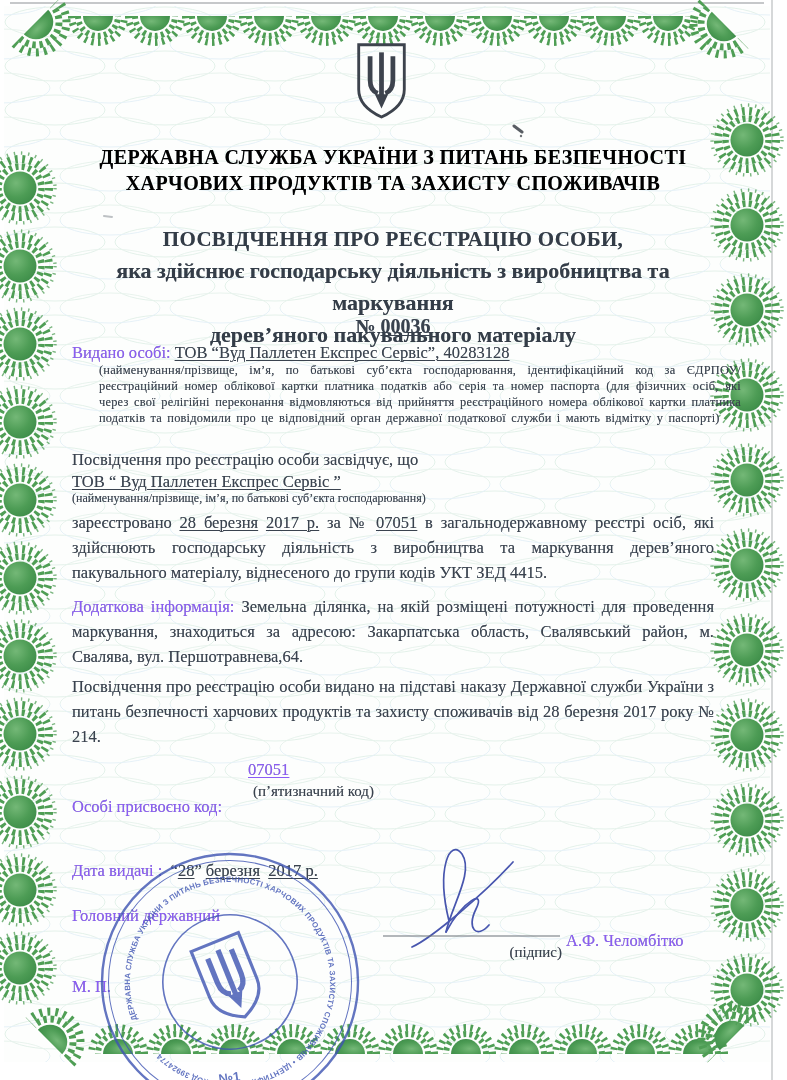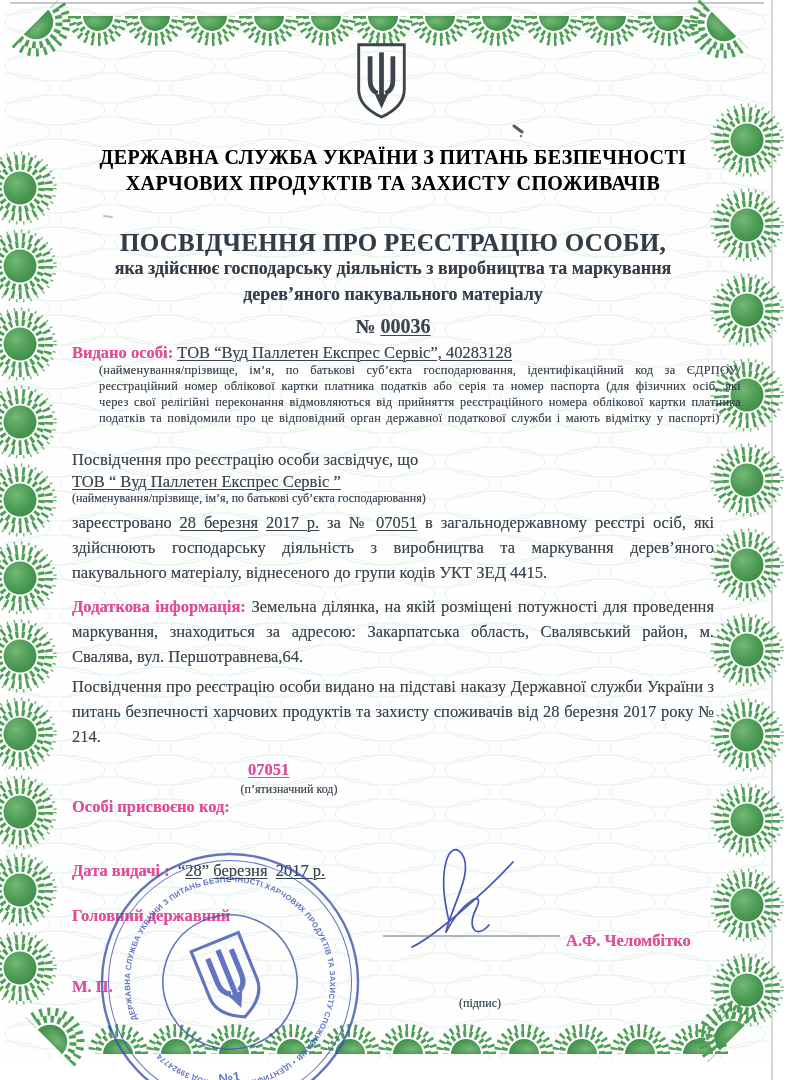--- a/index.html
+++ b/index.html
@@ -9,30 +9,30 @@
   #bg,#overlay{position:absolute;left:0;top:0;width:787px;height:1080px;pointer-events:none;}
   .rg{stroke:var(--green);}
   .rg2{stroke:var(--green);opacity:.75;}
   .emb{color:#3d434d;}
   .stamp{color:var(--blue);opacity:.8;}
   .stamp-ring{font:600 7.8px "Liberation Sans", sans-serif;letter-spacing:.25px;fill:currentColor;}
   .stamp-no{font:700 13px "Liberation Sans", sans-serif;fill:currentColor;}
   .b{position:absolute;left:72px;width:642px;color:var(--ink);
      font:16.5px/1.52 "Liberation Serif", serif;text-shadow:0 0 .5px rgba(58,67,79,.5);}
   .center{left:70px;width:646px;text-align:center;}
-  .bold{font-weight:700;color:#ec4899;}
+  .bold{font-weight:400;color:#8b5cf6;}
   .u{text-decoration:underline;text-underline-offset:2px;text-decoration-thickness:1px;}
   .jst{text-align:justify;}
   .sm{font-size:12.4px;line-height:1.28;letter-spacing:.2px;word-spacing:2px;margin-left:27px;}
   .sm2{font-size:12px;line-height:1.2;}
   .hdr{font-size:20px;font-weight:700;line-height:1.3;letter-spacing:.4px;color:#000000;}
-  .ttl{font-size:25px;font-weight:700;letter-spacing:.3px;color:#333c47;}
-  .sub{font-size:18px;font-weight:700;line-height:1.45;color:#343d48;}
+  .ttl{font-size:21px;font-weight:700;letter-spacing:.3px;color:#333c47;}
+  .sub{font-size:22px;font-weight:700;line-height:1.45;color:#343d48;}
   .num{font-size:20px;font-weight:700;}
-  .cap{font-size:12px;text-align:center;}
+  .cap{font-size:15px;text-align:right;}
 </style>
 </head>
 <body>
 
 <div id="page">
 
   <svg id="bg" viewBox="0 0 787 1080">
     <defs>
       <radialGradient id="discg" cx="38%" cy="35%" r="78%">
         <stop offset="0" stop-color="#74b877"></stop>
@@ -155,21 +155,21 @@
 
   <div class="b bold" style="top:794px">Особі присвоєно код:</div>
   <div class="b bold u" style="top:757px;left:248px;width:80px">07051</div>
   <div class="b cap" style="top:780px;left:204px;width:170px">(п’ятизначний код)</div>
 
   <div class="b" style="top:858px"><span class="bold">Дата видачі :</span>&nbsp; <span>“</span><span class="u">28</span><span>”</span> <span class="u">березня</span>&nbsp; <span class="u">2017 р.</span></div>
 
   <div class="b bold" style="top:903px;width:330px">
     <div>Головний державний</div>
   </div>
-  <div class="b cap" style="top:994px;left:398px;width:164px">(підпис)</div>
+  <div class="b cap" style="top:941px;left:398px;width:164px">(підпис)</div>
   <div class="b bold" style="top:928px;left:566px;width:160px">А.Ф. Челомбітко</div>
   <div class="b bold" style="top:974px">М. П.</div>
 
   <svg id="overlay" viewBox="0 0 787 1080">
     <use href="#trident" class="emb" transform="translate(353,40) scale(0.95)"></use>
 
     <g class="stamp" transform="translate(230,982) rotate(-22)">
       <circle r="128" fill="none" stroke="currentColor" stroke-width="2.4"></circle>
       <circle r="121.5" fill="none" stroke="currentColor" stroke-width="1"></circle>
       <circle r="67" fill="none" stroke="currentColor" stroke-width="1.6"></circle>

